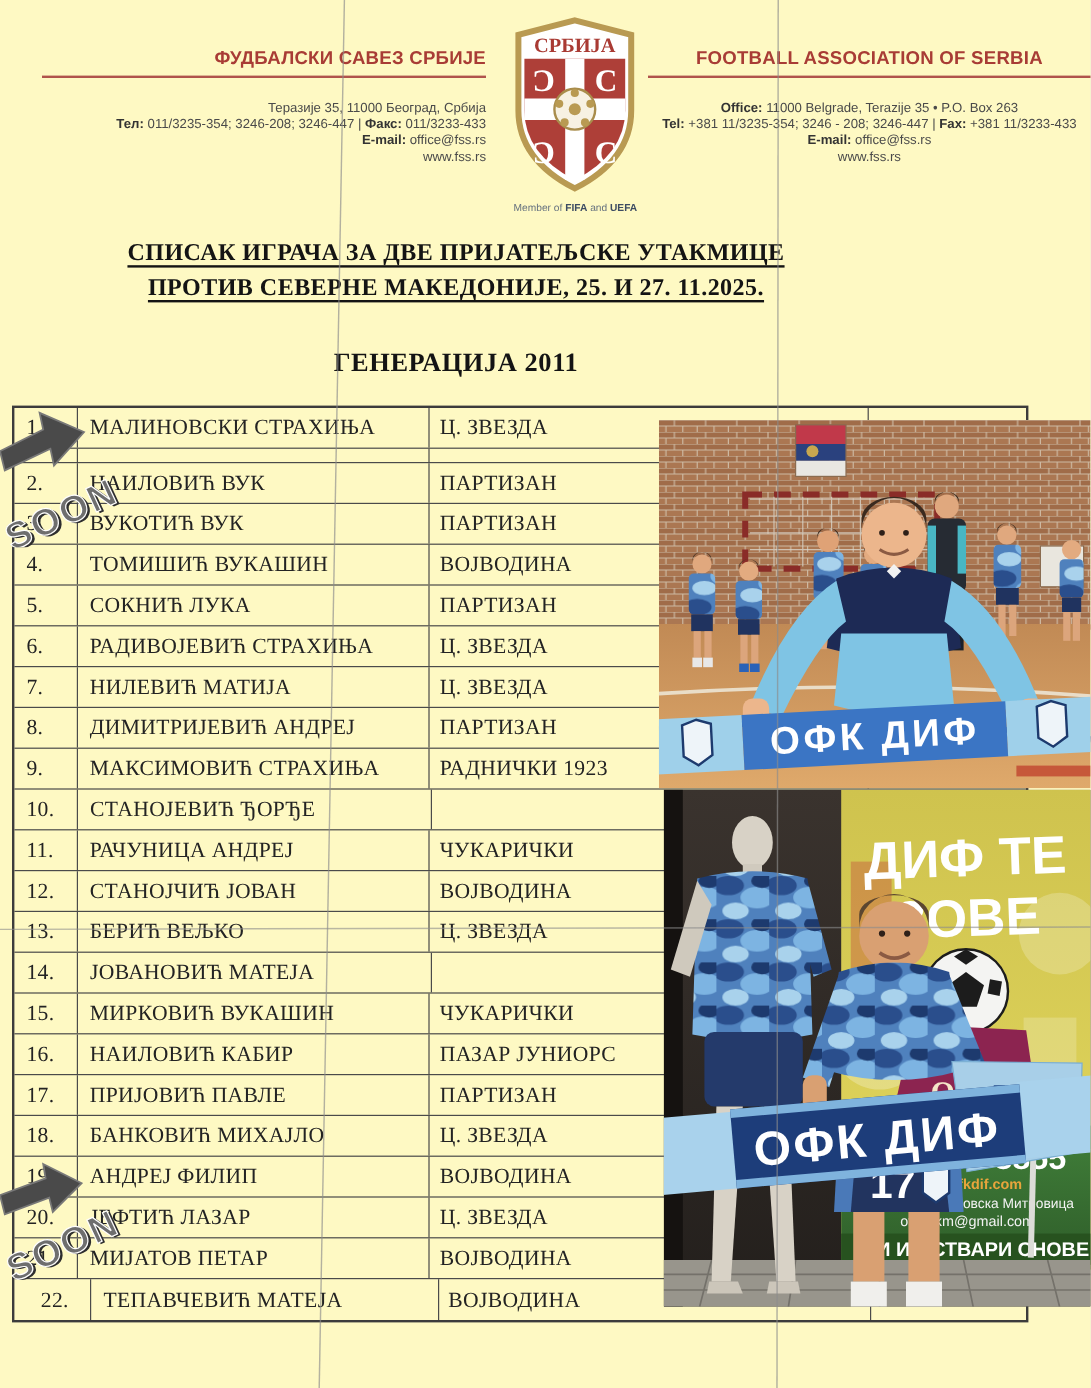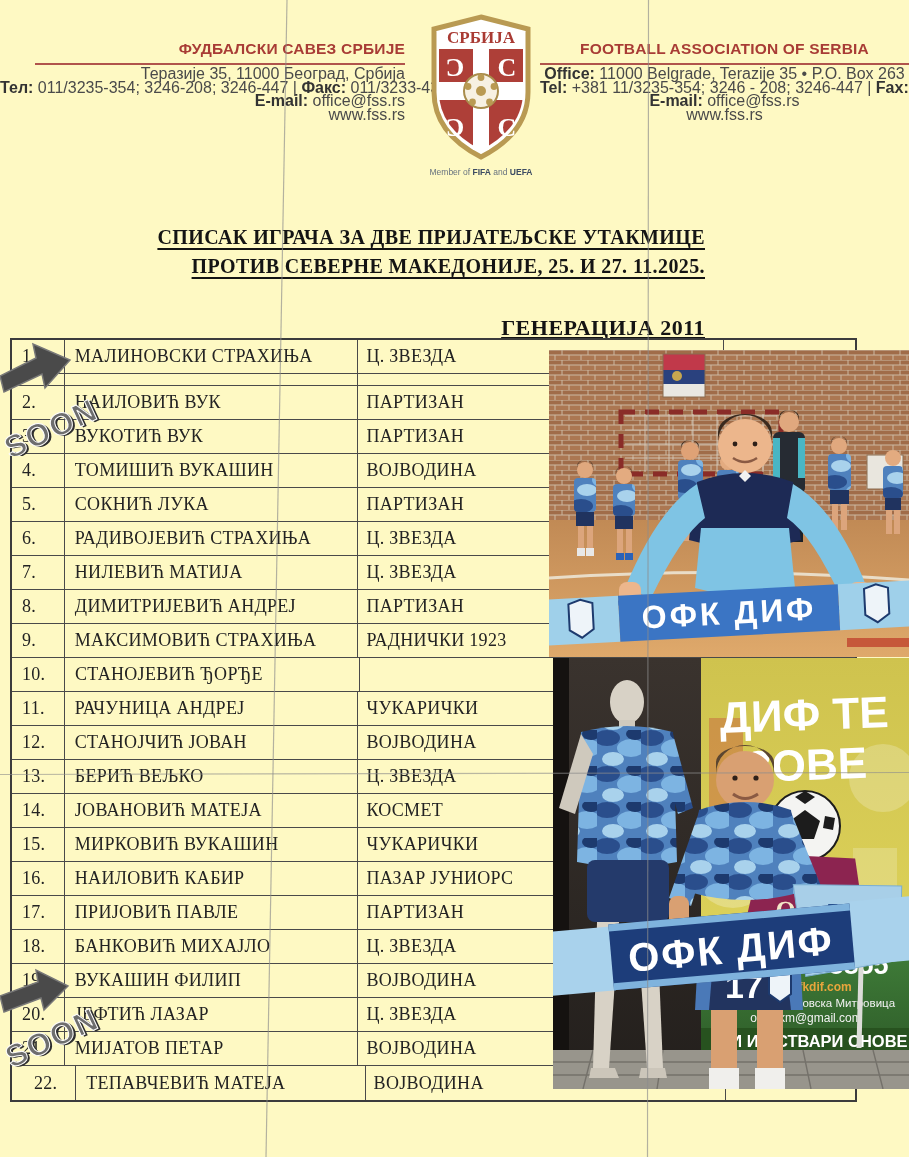--- a/index.html
+++ b/index.html
@@ -5,31 +5,31 @@
   html,body{margin:0;padding:0;background:#e8e8e8;}
   .page{position:relative;width:909px;height:1157px;background:#fef9c3;overflow:hidden;
         font-family:"Liberation Sans",sans-serif;margin:0 auto;}
   
   .hdr-left{position:absolute;top:40px;left:0;width:405px;text-align:right;}
   .hdr-right{position:absolute;top:40px;left:540px;width:369px;text-align:center;}
   .hdr-title{font-size:15.5px;font-weight:bold;color:#a83c35;letter-spacing:.2px;white-space:nowrap;}
   .hdr-rule{position:absolute;top:63px;height:2px;background:#b0544c;}
   .rule-left{left:35px;width:370px;}
   .rule-right{left:540px;width:369px;}
-  .hdr-lines{margin-top:9px;font-size:16px;line-height:13.5px;color:#4a4a4a;white-space:nowrap;}
+  .hdr-lines{margin-top:26px;font-size:11px;line-height:13.5px;color:#4a4a4a;white-space:nowrap;}
   .hdr-lines b{color:#333;}
-  .logo-wrap{position:absolute;top:14px;left:417px;width:128px;text-align:center;}
+  .logo-wrap{position:absolute;top:14px;left:403px;width:128px;text-align:right;}
   .member-line{margin-top:3px;font-size:8.5px;color:#66727f;white-space:nowrap;}
   .member-line b{color:#3d4c63;}
   
-  .doc-title{position:absolute;top:223px;left:55px;width:650px;text-align:right;
+  .doc-title{position:absolute;top:197px;left:55px;width:650px;text-align:center;
              font-family:"Liberation Serif",serif;font-weight:bold;color:#141414;}
   .doc-title .tline{font-size:20px;line-height:29px;text-decoration:underline;
                     text-underline-offset:4px;text-decoration-thickness:2px;letter-spacing:.4px;}
-  .doc-title .gen{margin-top:34px;font-size:22px;letter-spacing:.5px;text-decoration:underline;}
+  .doc-title .gen{margin-top:34px;font-size:22px;letter-spacing:.5px;}
   
   .roster{position:absolute;top:338px;left:10px;width:847px;border:2px solid #3c3c3c;box-sizing:border-box;}
   .trow{display:flex;height:34px;border-bottom:1.4px solid #4a4a4a;box-sizing:border-box;}
   .trow:last-child{border-bottom:none;padding-left:12px;}
   .trow.spacer{height:12px;}
   .cell{box-sizing:border-box;border-right:1.4px solid #4a4a4a;display:flex;align-items:center;
         font-family:"Liberation Serif",serif;font-size:18px;color:#232323;letter-spacing:.3px;
         overflow:hidden;white-space:nowrap;}
   .c0{width:53px;padding-left:10px;}
   .c1{width:295px;padding-left:10px;text-align:center;}
@@ -183,21 +183,20 @@
         </div>
         <div class="trow">
           <div class="cell c0">13.</div>
           <div class="cell c1">БЕРИЋ ВЕЉКО</div>
           <div class="cell c2">Ц. ЗВЕЗДА</div>
           <div class="cell c3"></div>
         </div>
         <div class="trow">
           <div class="cell c0">14.</div>
           <div class="cell c1">ЈОВАНОВИЋ МАТЕЈА</div>
-          <div class="cell c2">КОСМЕТ</div>
           <div class="cell c3"></div>
         </div>
         <div class="trow">
           <div class="cell c0">15.</div>
           <div class="cell c1">МИРКОВИЋ ВУКАШИН</div>
           <div class="cell c2">ЧУКАРИЧКИ</div>
           <div class="cell c3"></div>
         </div>
         <div class="trow">
           <div class="cell c0">16.</div>
@@ -212,21 +211,21 @@
           <div class="cell c3"></div>
         </div>
         <div class="trow">
           <div class="cell c0">18.</div>
           <div class="cell c1">БАНКОВИЋ МИХАЈЛО</div>
           <div class="cell c2">Ц. ЗВЕЗДА</div>
           <div class="cell c3"></div>
         </div>
         <div class="trow">
           <div class="cell c0">19.</div>
-          <div class="cell c1">ВУКАШИН ФИЛИП</div>
+          <div class="cell c1">АНДРЕЈ ФИЛИП</div>
           <div class="cell c2">ВОЈВОДИНА</div>
           <div class="cell c3"></div>
         </div>
         <div class="trow">
           <div class="cell c0">20.</div>
           <div class="cell c1">ЈЕФТИЋ ЛАЗАР</div>
           <div class="cell c2">Ц. ЗВЕЗДА</div>
           <div class="cell c3"></div>
         </div>
         <div class="trow">

